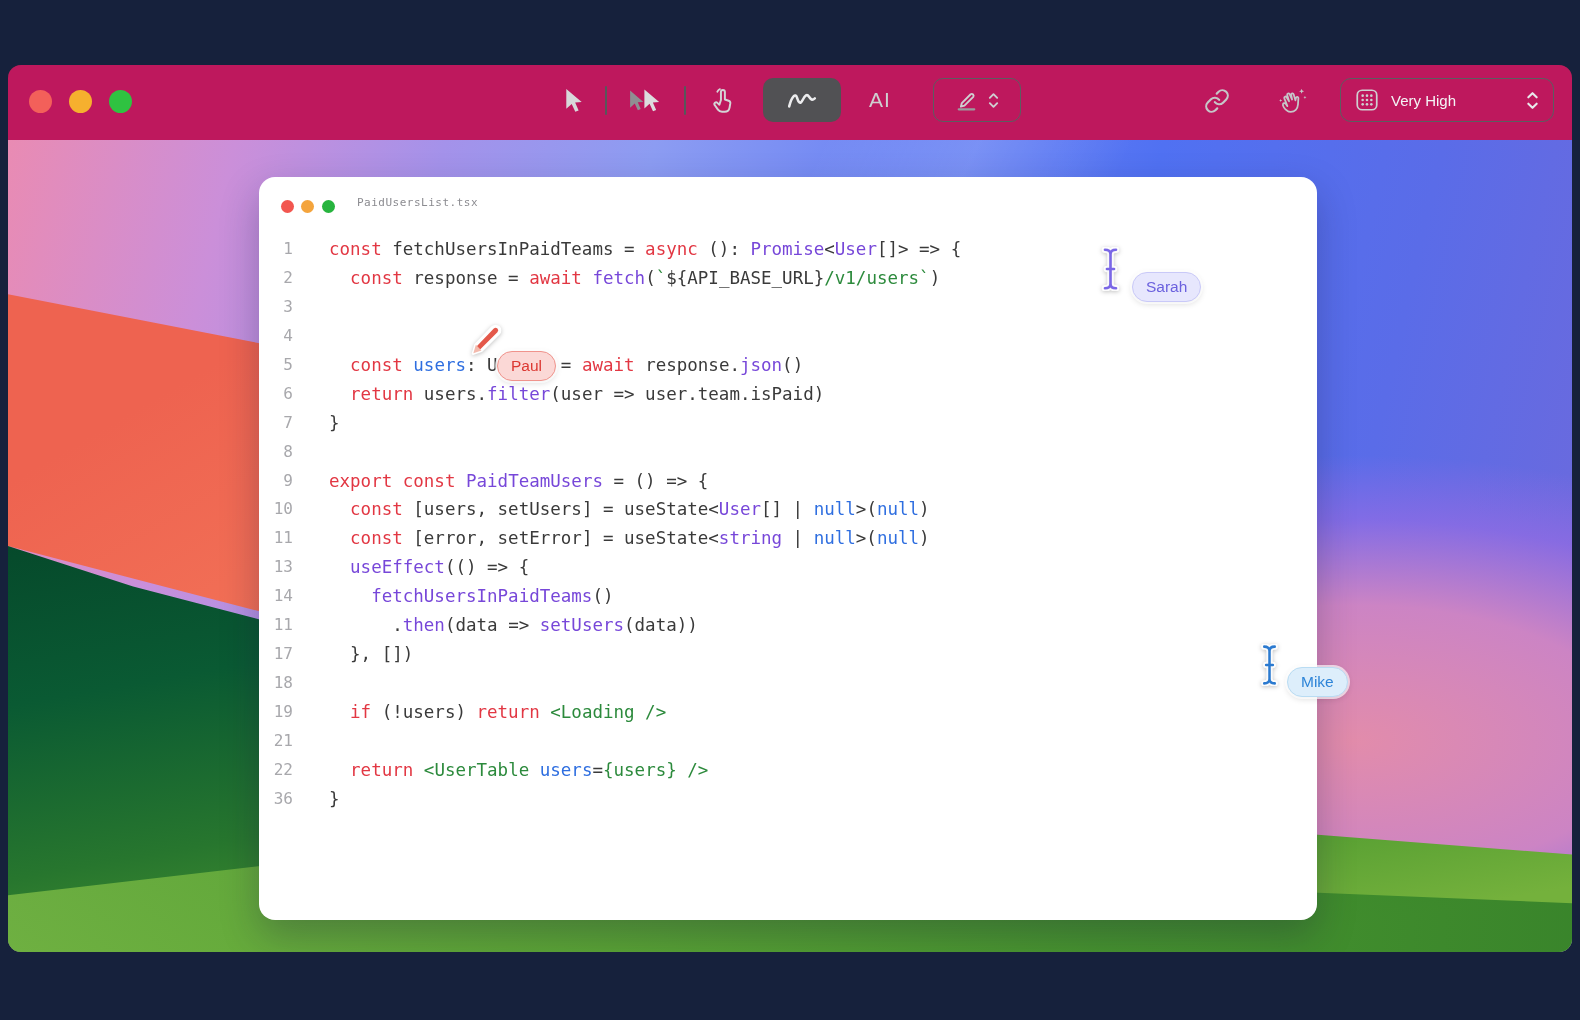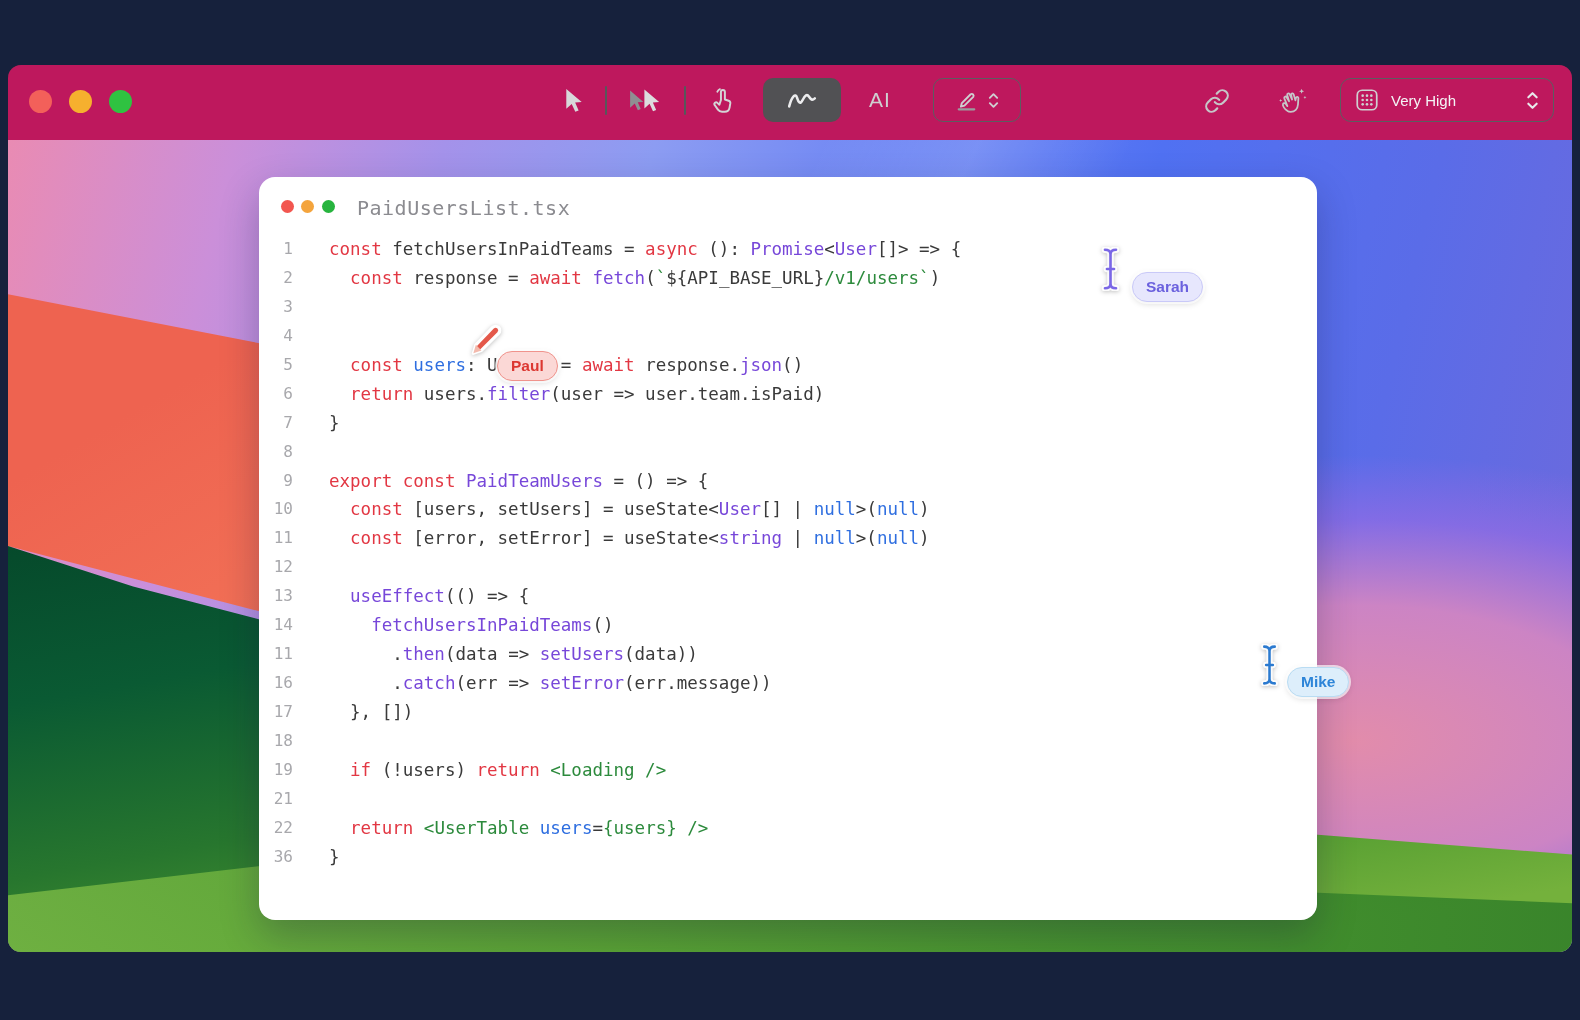--- a/index.html
+++ b/index.html
@@ -47,37 +47,37 @@
   .editor-card{
     position:absolute;left:251px;top:112px;width:1058px;height:743px;
     background:#ffffff;border-radius:16px;box-shadow:0 16px 38px rgba(25,20,60,.28);
   }
   .editor-card .tl{width:13px;height:13px;top:23px;}
   .editor-card .tl.red{left:21.5px;background:#f2564f;}
   .editor-card .tl.yellow{left:42px;background:#f4a43c;}
   .editor-card .tl.green{left:62.5px;background:#27b43e;}
   .card-title{
     position:absolute;left:98px;top:19px;font-family:"DejaVu Sans Mono",monospace;
-    font-size:20px;color:#8b8b90;letter-spacing:.5px;
+    font-size:11px;color:#8b8b90;letter-spacing:.5px;
   }
   .code-area{position:absolute;left:0;top:58px;right:0;bottom:14px;overflow:hidden;}
   .code-row{display:flex;height:28.95px;line-height:28.95px;font-family:"DejaVu Sans Mono",monospace;font-size:17.5px;}
   .code-row .ln{width:34px;flex:none;text-align:right;font-size:16px;color:var(--syn-line_number,#a8a8ac);}
   .code-row .ct{margin-left:36px;white-space:pre;color:var(--syn-plain,#3a3a3a);}
   .tk-pl{color:var(--syn-plain,#3a3a3a);}
   .tk-kw{color:var(--syn-keyword,#e23743);}
   .tk-ty{color:var(--syn-type,#7747d9);}
   .tk-str{color:var(--syn-string,#2c8a3c);}
   .tk-bl{color:var(--syn-literal,#2e6ee0);}
   
   .collab-cursor{position:absolute;color:var(--ccursor,#555);filter:drop-shadow(0 1px 2px rgba(0,0,0,.25));z-index:20;}
   .collab-pill{
     position:absolute;z-index:21;
     background:var(--cbg,#eee);border:1.5px solid var(--cborder,#ccc);color:var(--ctext,#333);
-    border-radius:18px;padding:5px 13px;font-size:15.5px;font-weight:700;
+    border-radius:18px;padding:5px 13px;font-size:15.5px;font-weight:400;
     box-shadow:0 0 0 2px rgba(255,255,255,.65),0 2px 6px rgba(0,0,0,.15);
     white-space:nowrap;
   }
 </style>
 </head>
 <body>
 
 <div class="app-window">
 
   <div class="titlebar">
@@ -217,38 +217,30 @@
           </div>
           <div class="code-row">
             <span class="ln">10</span>
             <span class="ct"><span class="tk-pl">  </span><span class="tk-kw">const</span><span class="tk-pl"> [users, setUsers] = useState&lt;</span><span class="tk-ty">User</span><span class="tk-pl">[] | </span><span class="tk-bl">null</span><span class="tk-pl">&gt;(</span><span class="tk-bl">null</span><span class="tk-pl">)</span></span>
           </div>
           <div class="code-row">
             <span class="ln">11</span>
             <span class="ct"><span class="tk-pl">  </span><span class="tk-kw">const</span><span class="tk-pl"> [error, setError] = useState&lt;</span><span class="tk-ty">string</span><span class="tk-pl"> | </span><span class="tk-bl">null</span><span class="tk-pl">&gt;(</span><span class="tk-bl">null</span><span class="tk-pl">)</span></span>
           </div>
           <div class="code-row">
-            <span class="ln">12</span>
-            <span class="ct"></span>
-          </div>
-          <div class="code-row">
             <span class="ln">13</span>
             <span class="ct"><span class="tk-pl">  </span><span class="tk-ty">useEffect</span><span class="tk-pl">(() =&gt; {</span></span>
           </div>
           <div class="code-row">
             <span class="ln">14</span>
             <span class="ct"><span class="tk-pl">    </span><span class="tk-ty">fetchUsersInPaidTeams</span><span class="tk-pl">()</span></span>
           </div>
           <div class="code-row">
             <span class="ln">11</span>
             <span class="ct"><span class="tk-pl">      .</span><span class="tk-ty">then</span><span class="tk-pl">(data =&gt; </span><span class="tk-ty">setUsers</span><span class="tk-pl">(data))</span></span>
-          </div>
-          <div class="code-row">
-            <span class="ln">16</span>
-            <span class="ct"><span class="tk-pl">      .</span><span class="tk-ty">catch</span><span class="tk-pl">(err =&gt; </span><span class="tk-ty">setError</span><span class="tk-pl">(err.message))</span></span>
           </div>
           <div class="code-row">
             <span class="ln">17</span>
             <span class="ct"><span class="tk-pl">  }, [])</span></span>
           </div>
           <div class="code-row">
             <span class="ln">18</span>
             <span class="ct"></span>
           </div>
           <div class="code-row">

